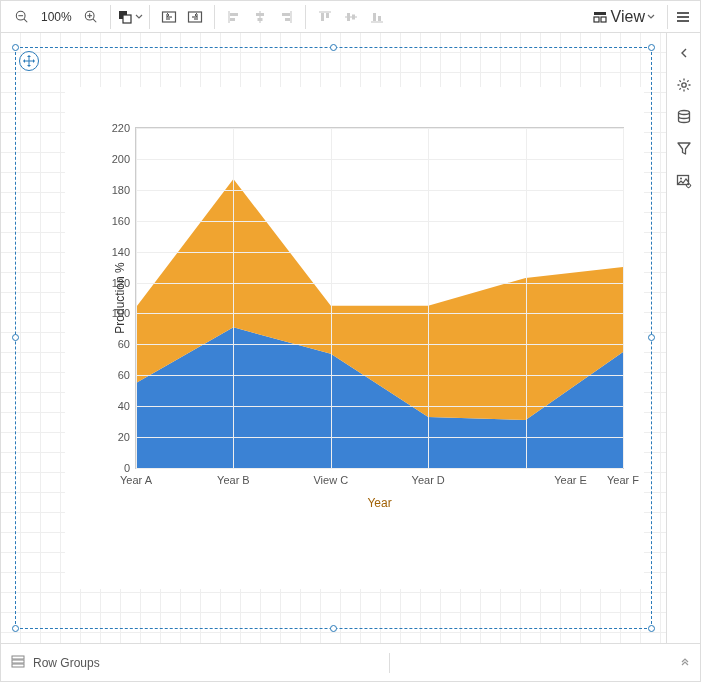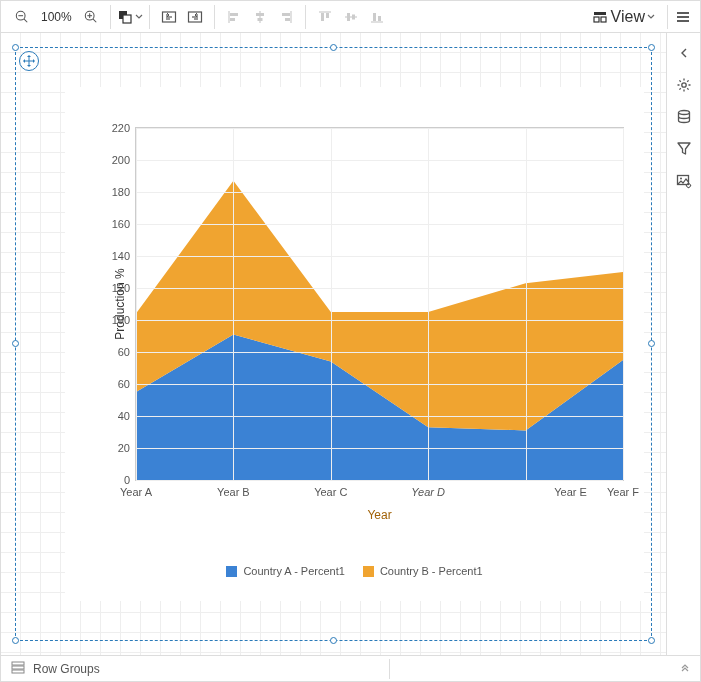--- a/index.html
+++ b/index.html
@@ -42,21 +42,21 @@
   .ylabel{position:absolute;left:-52px;top:50%;transform:translateY(-50%) rotate(-90deg);transform-origin:center;font-size:12px;color:#333}
   .xlabel{position:absolute;left:0;right:0;text-align:center;top:calc(100% + 28px);font-size:12px;color:#a16207}
   .legend{position:absolute;left:0;right:0;bottom:24px;display:flex;justify-content:center;gap:18px;font-size:11px;color:#555}
   .legend-item{display:flex;align-items:center;gap:6px}
   .legend-sw{width:11px;height:11px}
   .area-svg{position:absolute;inset:0;overflow:visible}
   
   .rail{width:34px;border-left:1px solid #ddd;display:flex;flex-direction:column;align-items:center;padding-top:4px;background:#fff}
   .rail-btn{width:26px;height:26px;display:flex;align-items:center;justify-content:center;margin:3px 0;color:#555;cursor:pointer;border-radius:2px}
   
-  .footer{height:26px;border-top:1px solid #ddd;display:flex;align-items:center;background:#fff;font-size:12px;color:#555}
+  .footer{height:38px;border-top:1px solid #ddd;display:flex;align-items:center;background:#fff;font-size:12px;color:#555}
   .footer-sec{display:flex;align-items:center;gap:8px;padding:0 10px}
   .footer-sep{width:1px;height:20px;background:#ddd}
   .footer-spacer{flex:1}
   .ft-ic{color:#888}
   .collapse-btn{width:30px;height:30px;display:flex;align-items:center;justify-content:center;color:#999;cursor:pointer}
 </style>
 </head>
 <body>
 
 <div class="app">
@@ -235,37 +235,27 @@
               <div class="ytick" style="top: 18.1818%;">180</div>
               <div class="grid-h" style="left: 0px; right: 0px; height: 1px; top: 9.09091%;"></div>
               <div class="ytick" style="top: 9.09091%; text-align: center;">200</div>
               <div class="grid-h" style="left: 0px; right: 0px; height: 1px; top: 0%;"></div>
               <div class="ytick" style="top: 0%;">220</div>
               <div class="grid-v" style="top: 0px; bottom: 0px; width: 1px; left: 0%;"></div>
               <div class="xtick" style="left: 0%;">Year A</div>
               <div class="grid-v" style="top: 0px; bottom: 0px; width: 1px; left: 20%;"></div>
               <div class="xtick" style="left: 20%;">Year B</div>
               <div class="grid-v" style="top: 0px; bottom: 0px; width: 1px; left: 40%;"></div>
-              <div class="xtick" style="left: 40%;">Year C</div>
+              <div class="xtick" style="left: 40%;">View C</div>
               <div class="grid-v" style="top: 0px; bottom: 0px; width: 1px; left: 60%;"></div>
-              <div class="xtick" style="left: 60%; font-style: italic;">Year D</div>
+              <div class="xtick" style="left: 60%;">Year D</div>
               <div class="grid-v" style="top: 0px; bottom: 0px; width: 1px; left: 80%;"></div>
               <div class="xtick" style="left: 80%; margin-left: 45px;">Year E</div>
               <div class="grid-v" style="top: 0px; bottom: 0px; width: 1px; left: 100%;"></div>
               <div class="xtick" style="left: 100%;">Year F</div>
-            </div>
-          <div class="legend" id="legend">
-              <div class="legend-item">
-                <span class="legend-sw" style="background: rgb(59, 130, 212);"></span>
-                <span>Country A - Percent1</span>
-              </div>
-              <div class="legend-item">
-                <span class="legend-sw" style="background: rgb(240, 164, 48);"></span>
-                <span>Country B - Percent1</span>
-              </div>
             </div>
         </div>
       </div>
     </div>
 
     <div class="rail">
       <div class="rail-btn">
         <svg width="10" height="10" viewBox="0 0 10 10">
             <path d="M7 1 L3 5 L7 9" fill="none" stroke="currentColor" stroke-width="1.4"></path>
           </svg>

